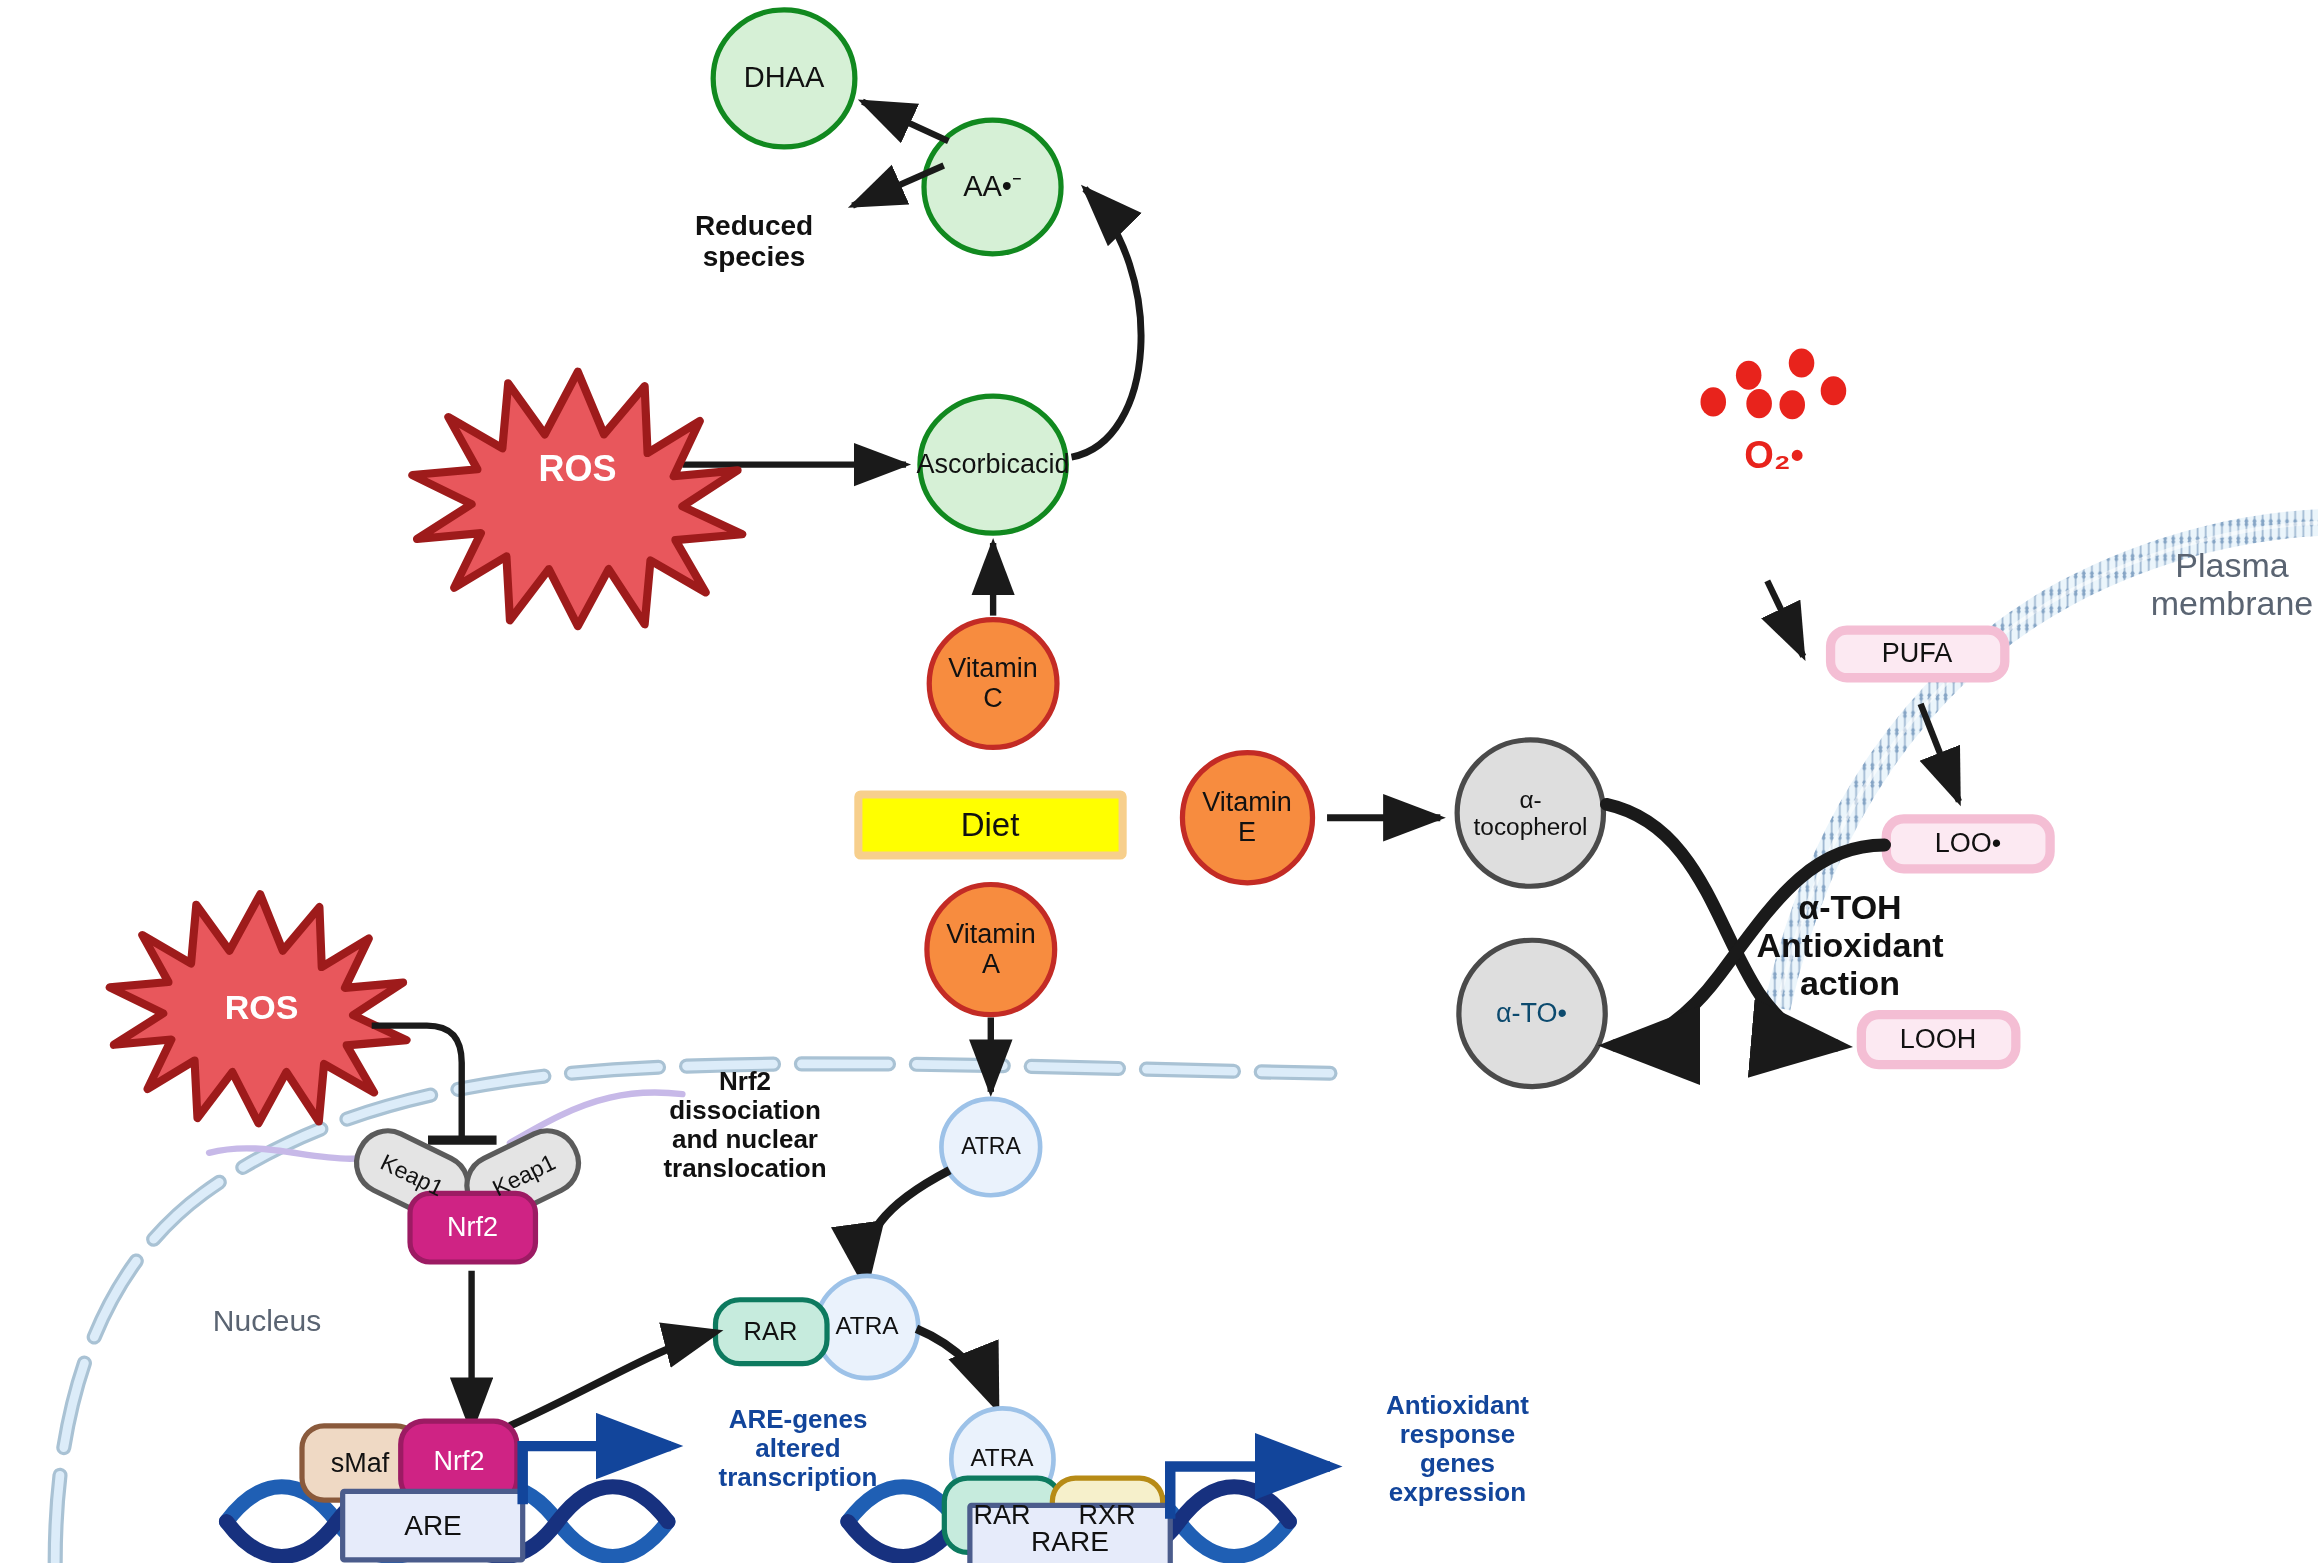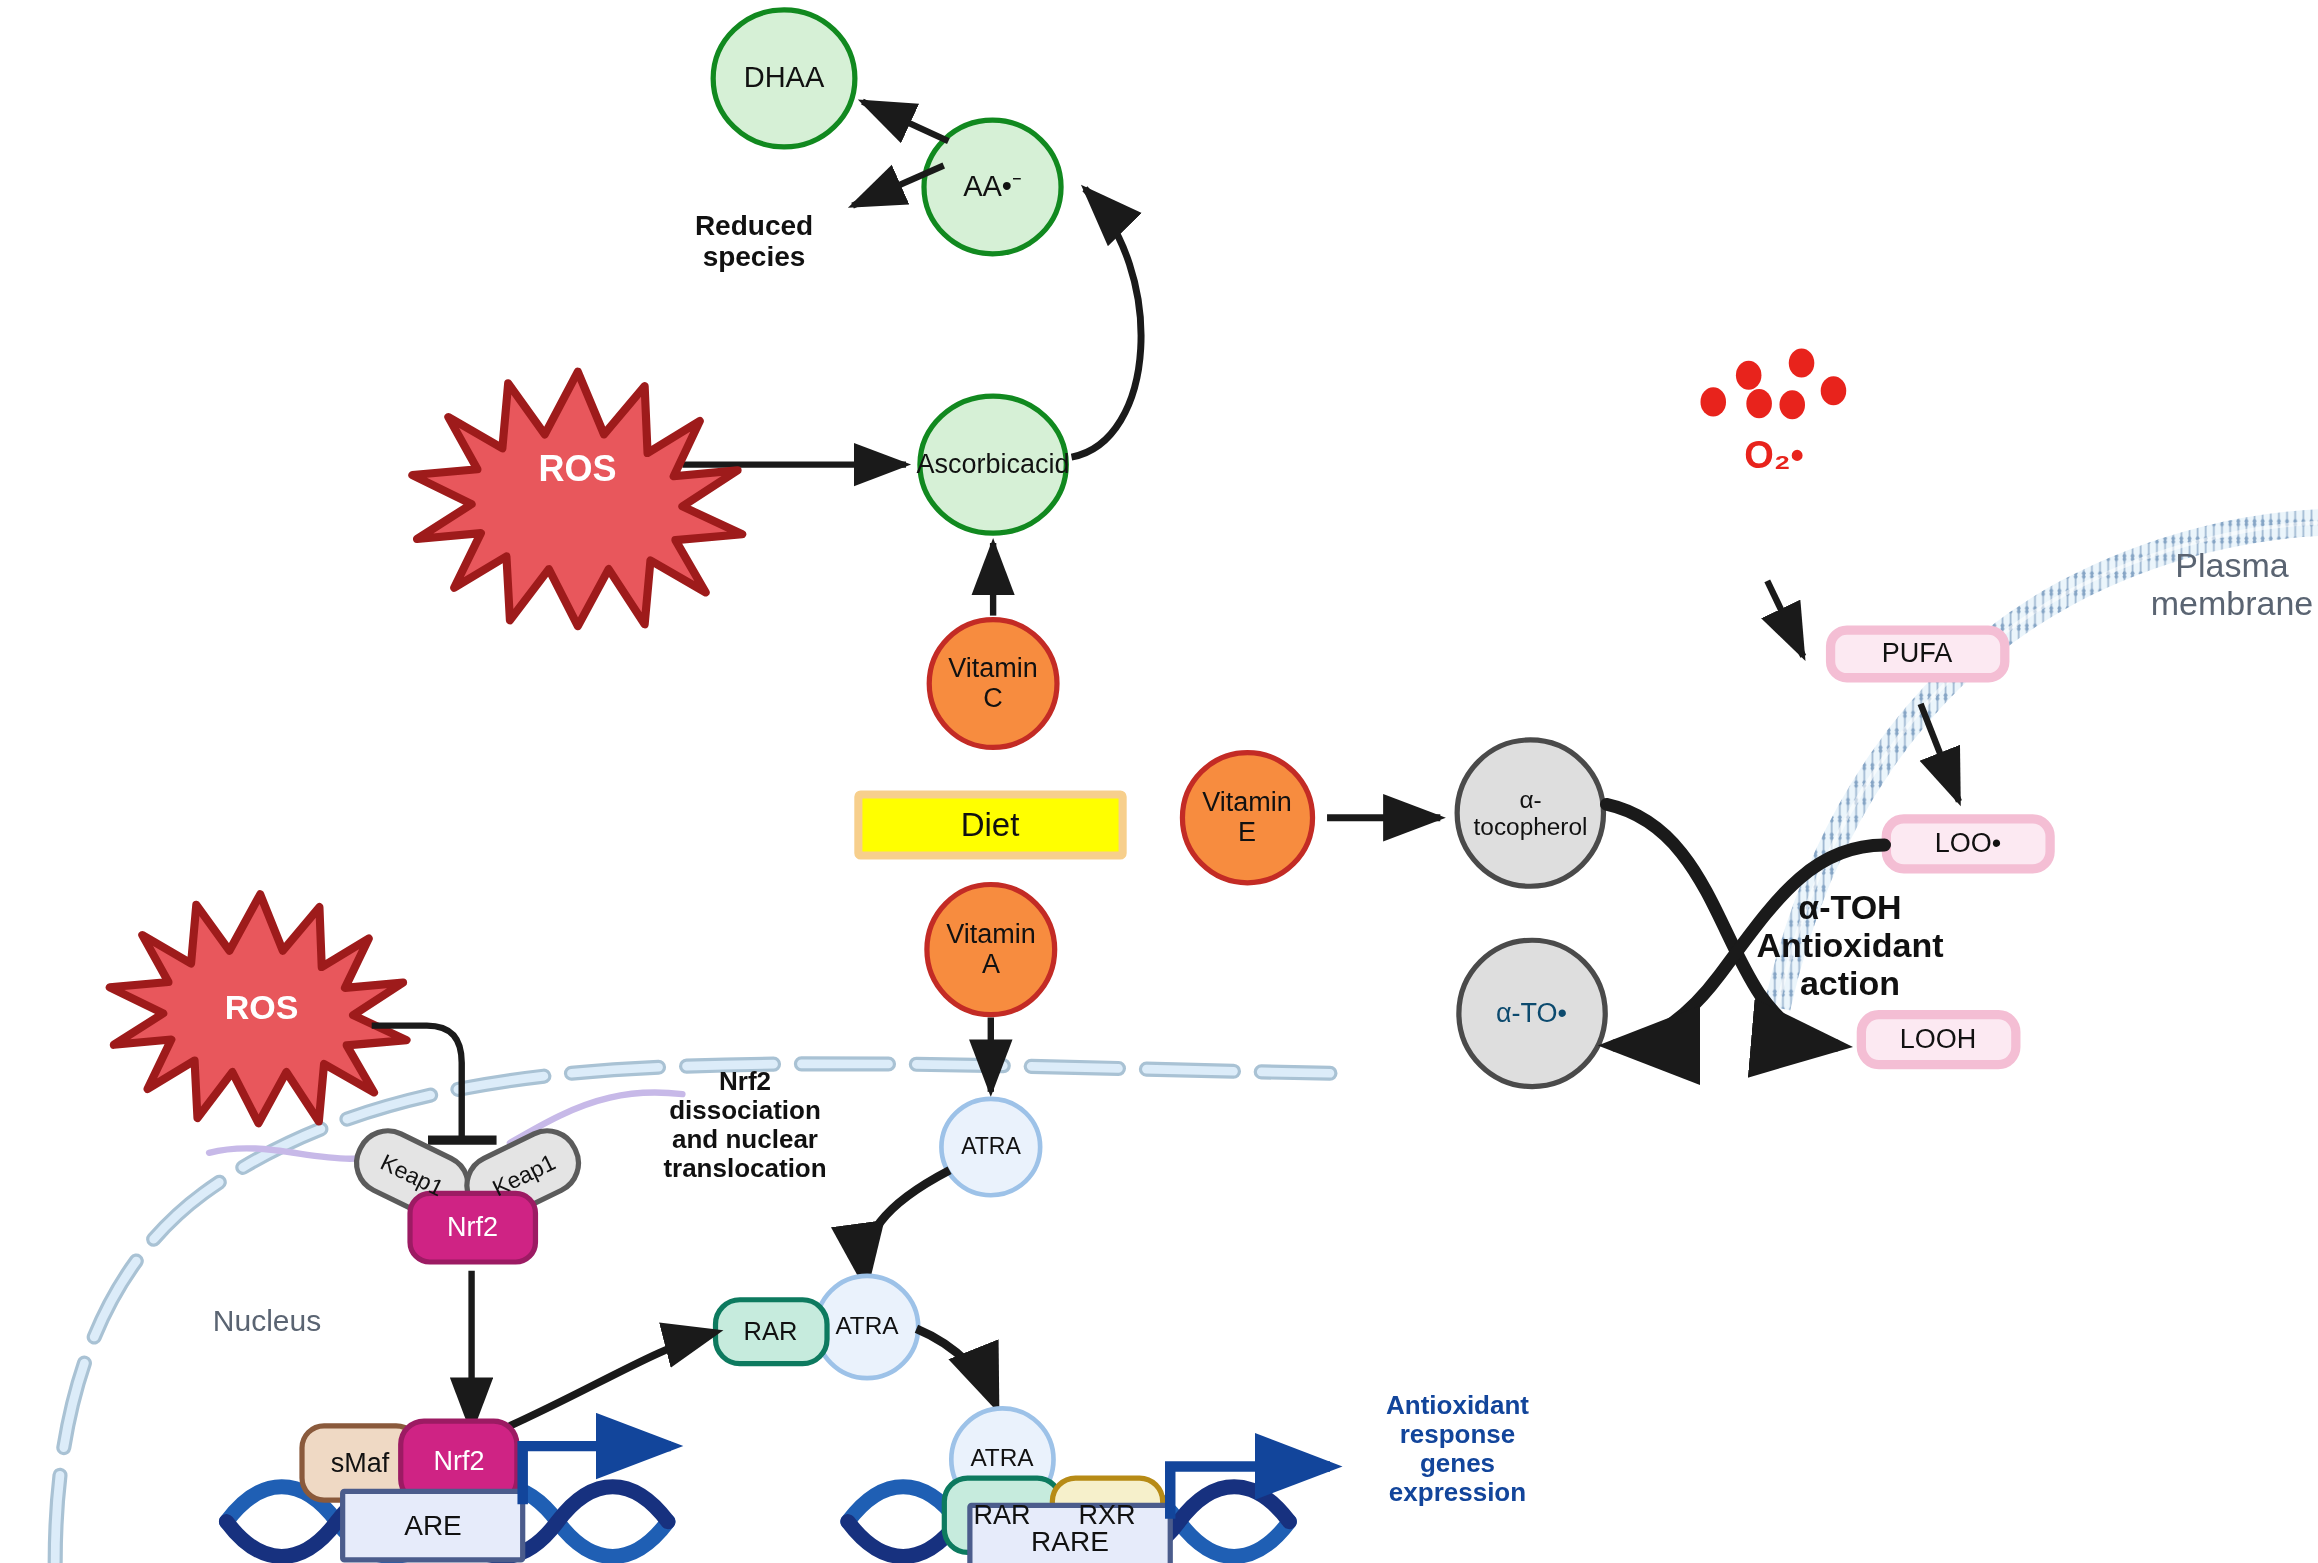--- a/index.html
+++ b/index.html
@@ -359,20 +359,25 @@
   <div class="nodeText" style="left:944px;top:1497px;width:116px;height:37px;font-size:27px;color:#111;">
     <span>RAR</span>
   </div>
   <div class="nodeText" style="left:1052px;top:1497px;width:110px;height:37px;font-size:27px;color:#111;">
     <span>RXR</span>
   </div>
   <div class="nodeText" style="left:970px;top:1521px;width:200px;height:37px;font-size:28px;color:#111;align-items:flex-end;">
     <span>RARE</span>
   </div>
 
+  <div class="lbl bold" style="left:685px;top:1405px;width:226px;font-size:26px;color:#12459b;">
+    <div>ARE-genes</div>
+    <div>altered</div>
+    <div>transcription</div>
+  </div>
 
   <div class="lbl bold" style="left:1347px;top:1391px;width:221px;font-size:26px;color:#12459b;">
     <div>Antioxidant</div>
     <div>response</div>
     <div>genes</div>
     <div>expression</div>
   </div>
 
 </div>
 

